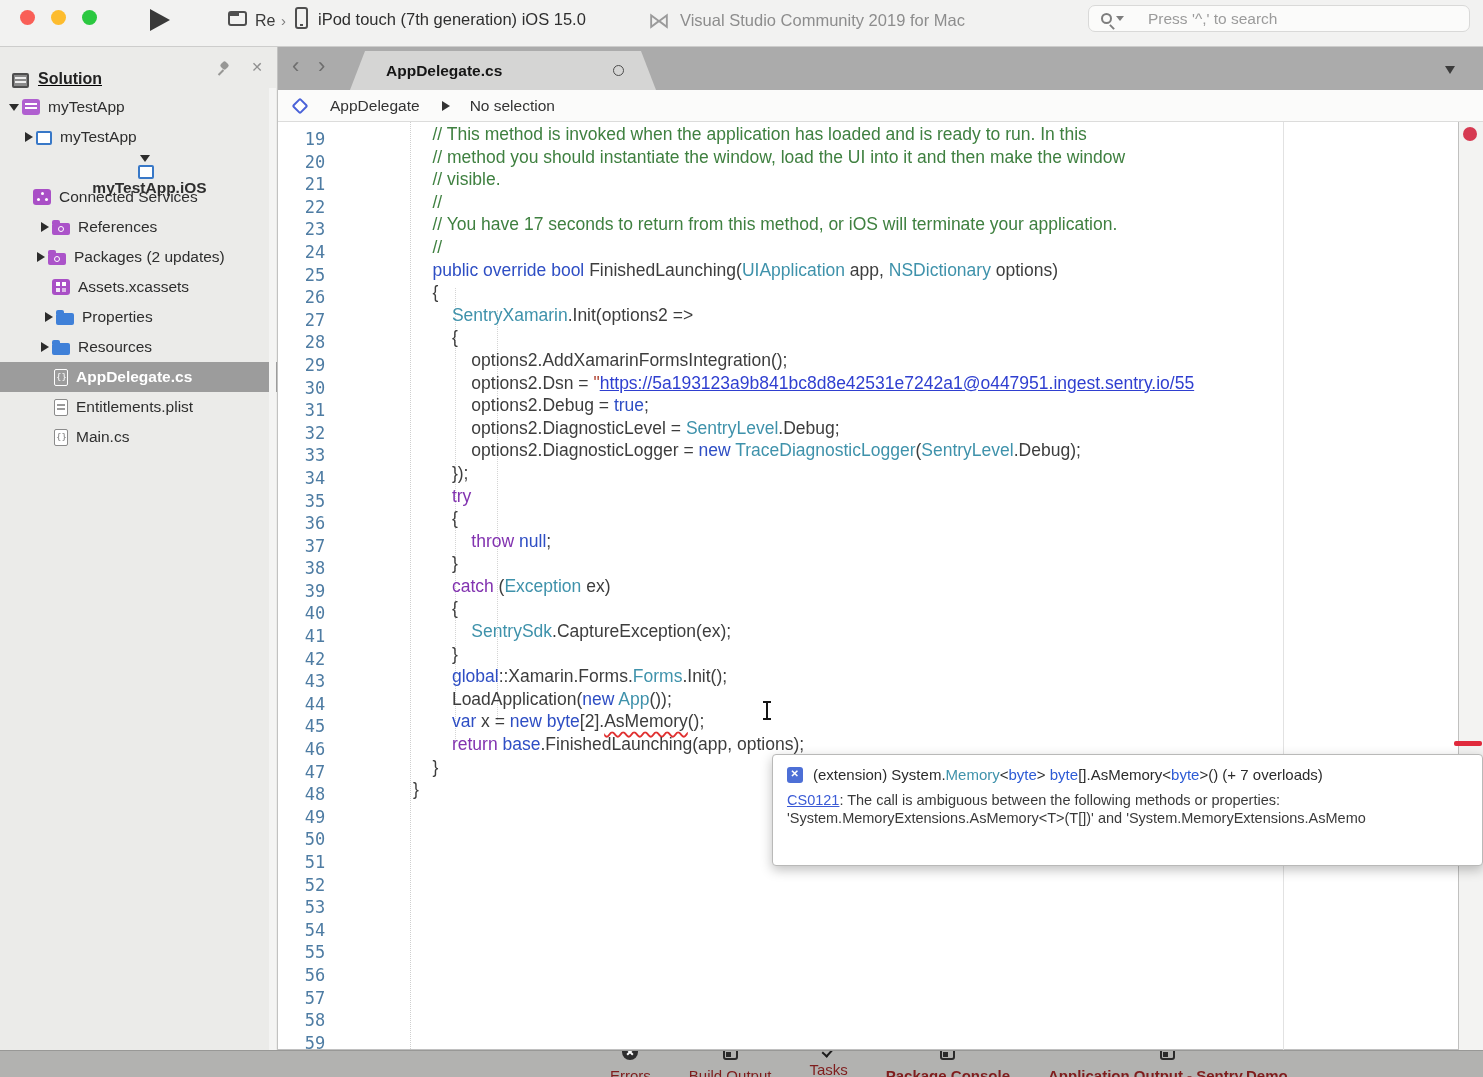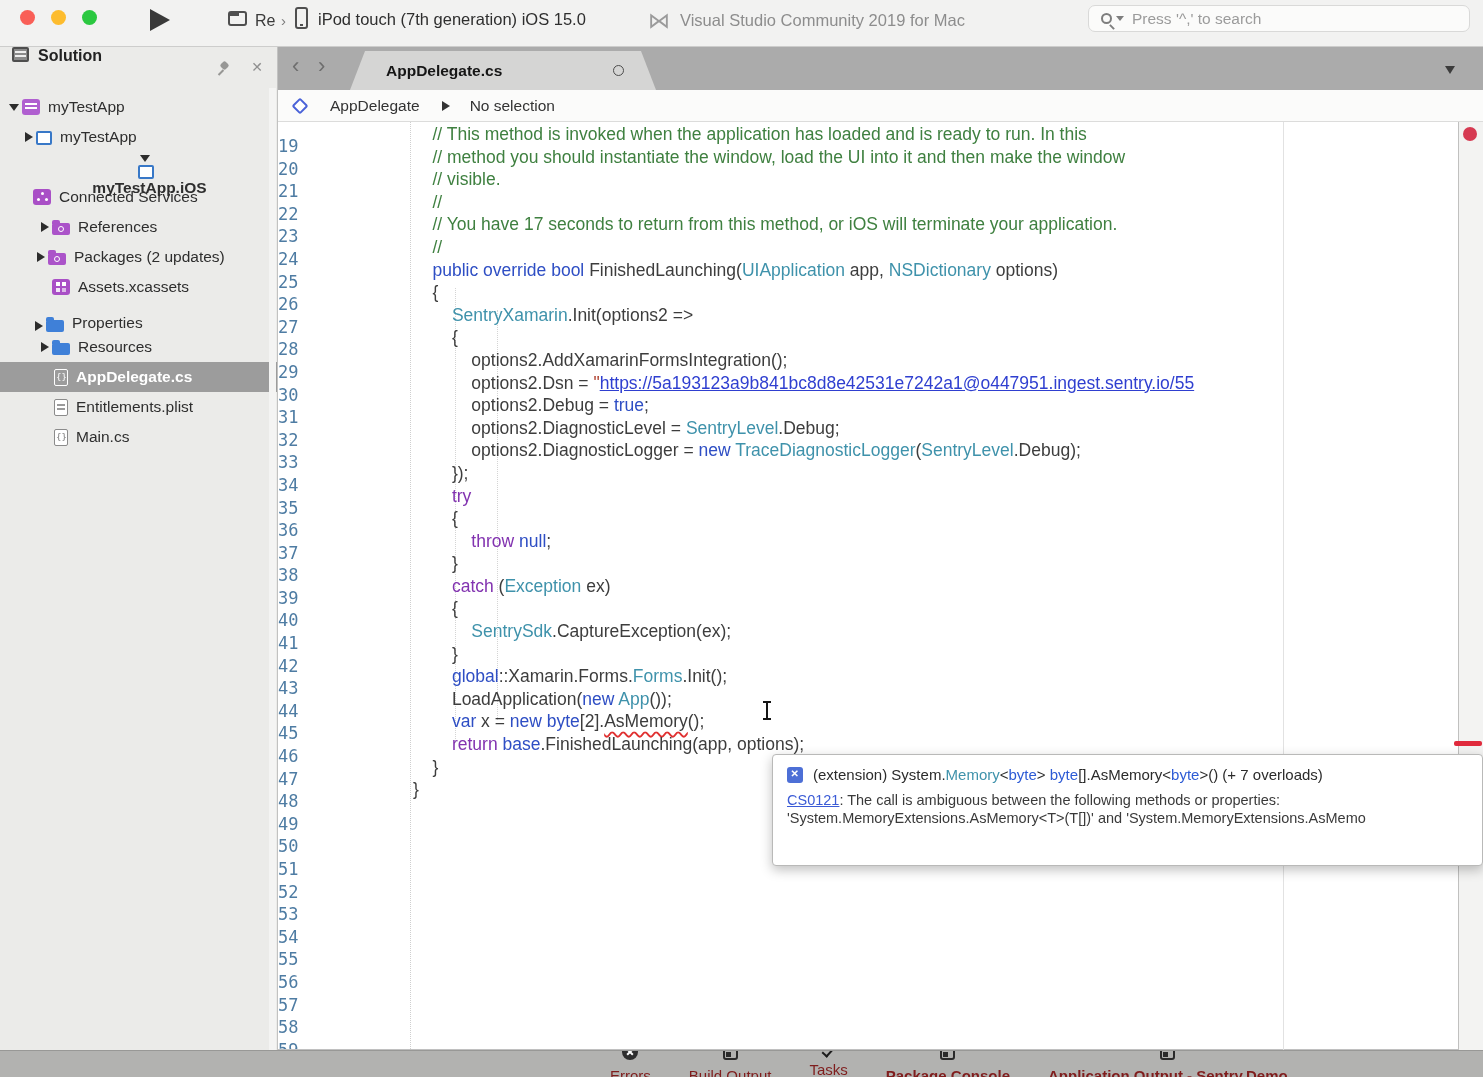--- a/index.html
+++ b/index.html
@@ -25,28 +25,28 @@
   .phone-icon { left:295px; top:7px; width:13px; height:22px; border:2px solid #4f4f4f; border-radius:3px; }
   .phone-icon::after { content:""; position:absolute; left:3px; bottom:1px; width:3px; height:2px; background:#4f4f4f; }
   #device-label { left:318px; top:10px; font-size:16.5px; color:#2e2e2e; }
   #vs-logo { left:648px; top:8px; font-size:22px; color:#9b9b9b; font-family:"DejaVu Sans",sans-serif; }
   #app-title { left:680px; top:11px; font-size:16.5px; color:#8d8d8d; }
   #searchbox { left:1088px; top:5px; width:382px; height:27px; background:#fbfbfa;
                border:1px solid #d9d9d8; border-radius:7px; display:flex; align-items:center; }
   .mag { position:relative; width:11px; height:11px; border:2px solid #7e7e7e; border-radius:50%; margin-left:12px; }
   .mag::after { content:""; position:absolute; left:8px; top:9px; width:2px; height:6px; background:#7e7e7e; transform:rotate(-45deg); }
   .mag-caret { width:0;height:0;border-top:5px solid #7e7e7e;border-left:4px solid transparent;border-right:4px solid transparent; margin-left:4px; }
-  #search-input { border:none; outline:none; background:transparent; margin-left:8px; width:300px;
+  #search-input { border:none; outline:none; background:transparent; margin-left:24px; width:300px;
                   font-size:15.5px; color:#444; font-family:"Liberation Sans",sans-serif; }
   #search-input::placeholder { color:#9b9b9b; }
 
   
   #sidebar { left:0; top:47px; width:278px; height:1003px; background:#ebebe9; border-right:1px solid #c2c2c1; }
   #sidebar-scroll { position:absolute; right:1px; top:41px; bottom:0; width:7px; background:#f4f4f3; }
-  #solution-header { position:relative; height:41px; display:flex; align-items:flex-start; }
+  #solution-header { position:relative; height:41px; display:flex; align-items:flex-end;text-decoration:underline; }
   .solution-pad-icon { position:relative; width:17px; height:15px; border:2px solid #4e4e4e; border-radius:2px; margin-left:12px; background:#8a8a8a; }
   .solution-pad-icon::before { content:""; position:absolute; left:1px; right:1px; top:2px; height:2px; background:#eee; box-shadow:0 4px 0 #eee; }
   #solution-title { margin-left:9px; font-size:16px; font-weight:bold; color:#222; }
   #pin-icon { position:absolute; right:44px; top:14px; width:14px; height:14px; }
   #pin-icon::before { content:""; position:absolute; left:2px; top:1px; width:7px; height:7px; background:#979795; border-radius:2px; transform:rotate(45deg); }
   #pin-icon::after { content:""; position:absolute; left:1px; top:8px; width:2px; height:7px; background:#979795; transform:rotate(45deg); }
   #close-pad-icon { position:absolute; right:14px; top:12px; font-size:14px; color:#8f8f8f; }
 
   #tree { position:absolute; left:0; top:45px; right:8px; }
   .trow { display:flex; align-items:center; height:30px; font-size:15.5px; color:#2e2e2e; cursor:default; }
@@ -92,21 +92,21 @@
   
   #breadcrumb { left:278px; top:90px; width:1205px; height:32px; background:#fbfbfa; border-bottom:1px solid #dcdcdb;
                 display:flex; align-items:center; }
   .class-icon { position:relative; width:12px; height:12px; margin-left:16px; border:2.5px solid #4a62d8; transform:rotate(45deg); border-radius:2px; background:#fff; }
   #crumb-class { margin-left:24px; font-size:15.5px; color:#333; }
   .crumb-arrow { margin-left:22px; width:0; height:0; border-left:8px solid #333; border-top:5px solid transparent; border-bottom:5px solid transparent; }
   #crumb-selection { margin-left:20px; font-size:15.5px; color:#333; }
 
   
   #editor { left:278px; top:122px; width:1180px; height:928px; background:#fff; overflow:hidden; border-bottom:1px solid #c0c0c0;}
-  #gutter { position:absolute; left:0; top:13px; width:74px; text-align:left;
+  #gutter { position:absolute; left:0; top:6px; width:74px; text-align:center;
             font-family:"DejaVu Sans Mono",monospace; font-size:17px; color:#4e7ca3; }
   #gutter div { height:22.6px; line-height:22.6px; }
   #fold-margin { position:absolute; left:132px; top:0; bottom:0; border-left:1px dotted #cfcfcf; }
   #code { position:absolute; left:135px; top:1px; right:0; font-family:Liberation Sans, sans-serif;
           font-size:17.5px; color:#3d3d3d; }
   #code div { height:22.6px; line-height:22.6px; white-space:pre; }
   .c-com { color:#3f8040; } .c-kw { color:#2e4ec4; } .c-ctrl { color:#8233b0; }
   .c-typ { color:#3f92ab; } .c-txt { color:#3d3d3d; } .c-str { color:#b0402f; }
   .c-link { color:#2f3fd0; text-decoration:underline; }
   .c-err { color:#3d3d3d; text-decoration:underline wavy; text-decoration-color:#e03030;
@@ -209,21 +209,21 @@
         <div class="trow" style="padding-left: 34px;">
           <span class="exp closed"></span>
           <span class="ti ti-folder-p"></span>
           <span class="tlabel">Packages (2 updates)</span>
         </div>
         <div class="trow" style="padding-left: 38px;">
           <span class="exp none"></span>
           <span class="ti ti-assets"></span>
           <span class="tlabel">Assets.xcassets</span>
         </div>
-        <div class="trow" style="padding-left: 32px; align-items: flex-end;">
+        <div class="trow" style="padding-left: 42px;">
           <span class="exp closed"></span>
           <span class="ti ti-folder-b"></span>
           <span class="tlabel">Properties</span>
         </div>
         <div class="trow" style="padding-left: 38px;">
           <span class="exp closed"></span>
           <span class="ti ti-folder-b"></span>
           <span class="tlabel">Resources</span>
         </div>
         <div class="trow sel" style="padding-left: 38px;">

